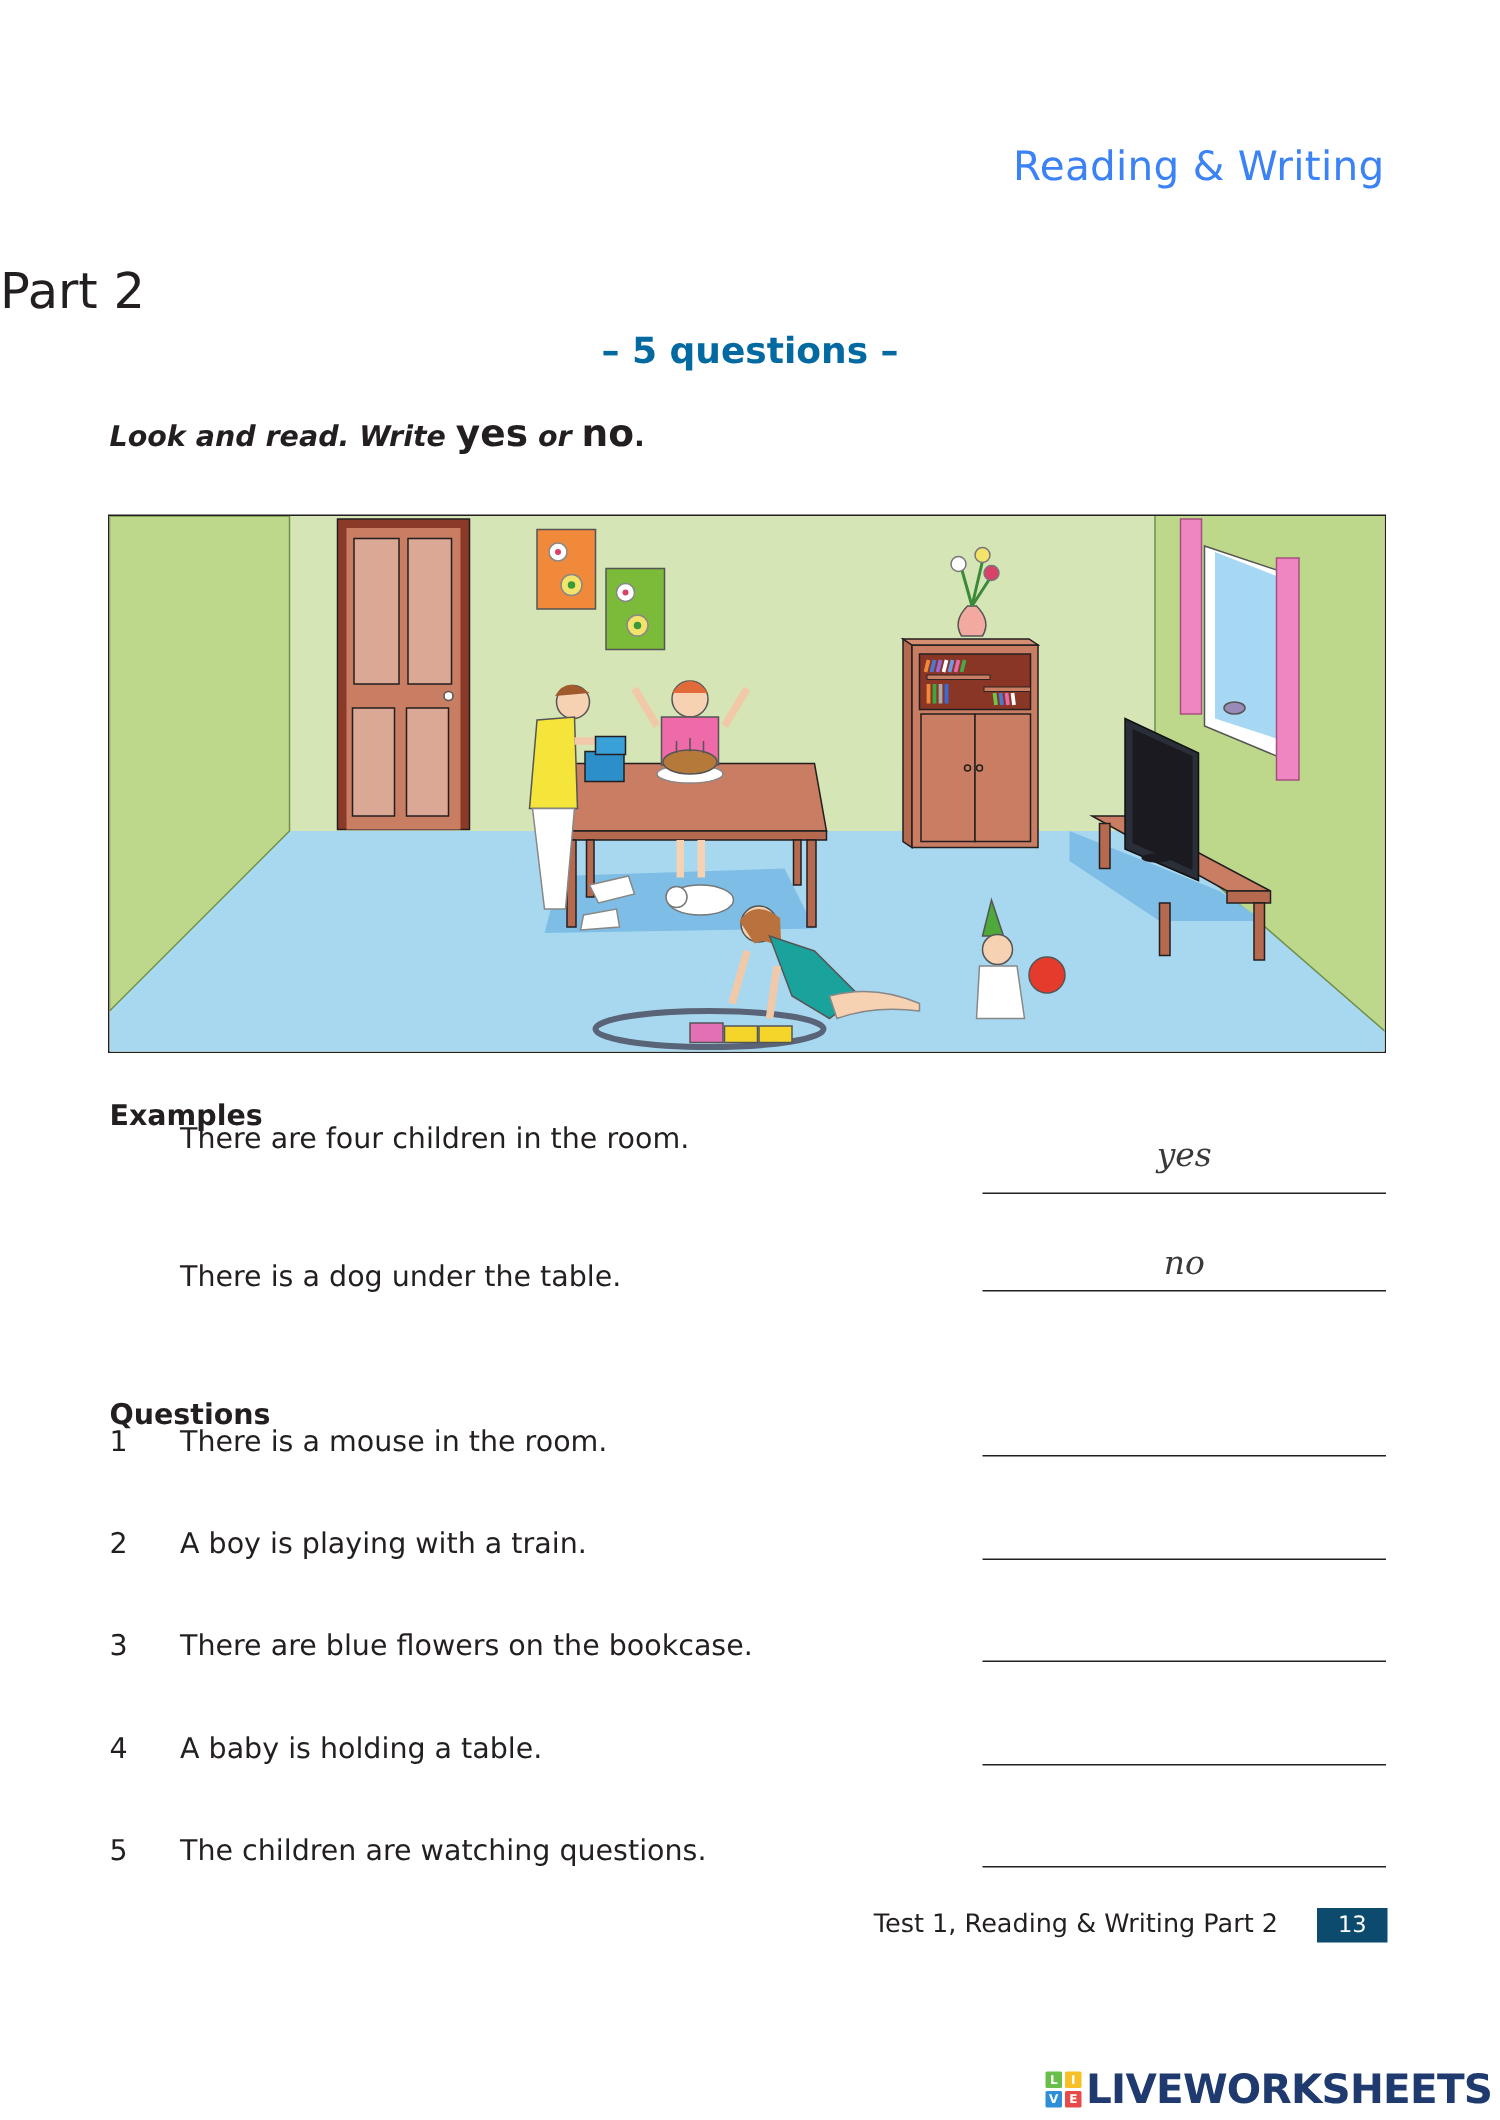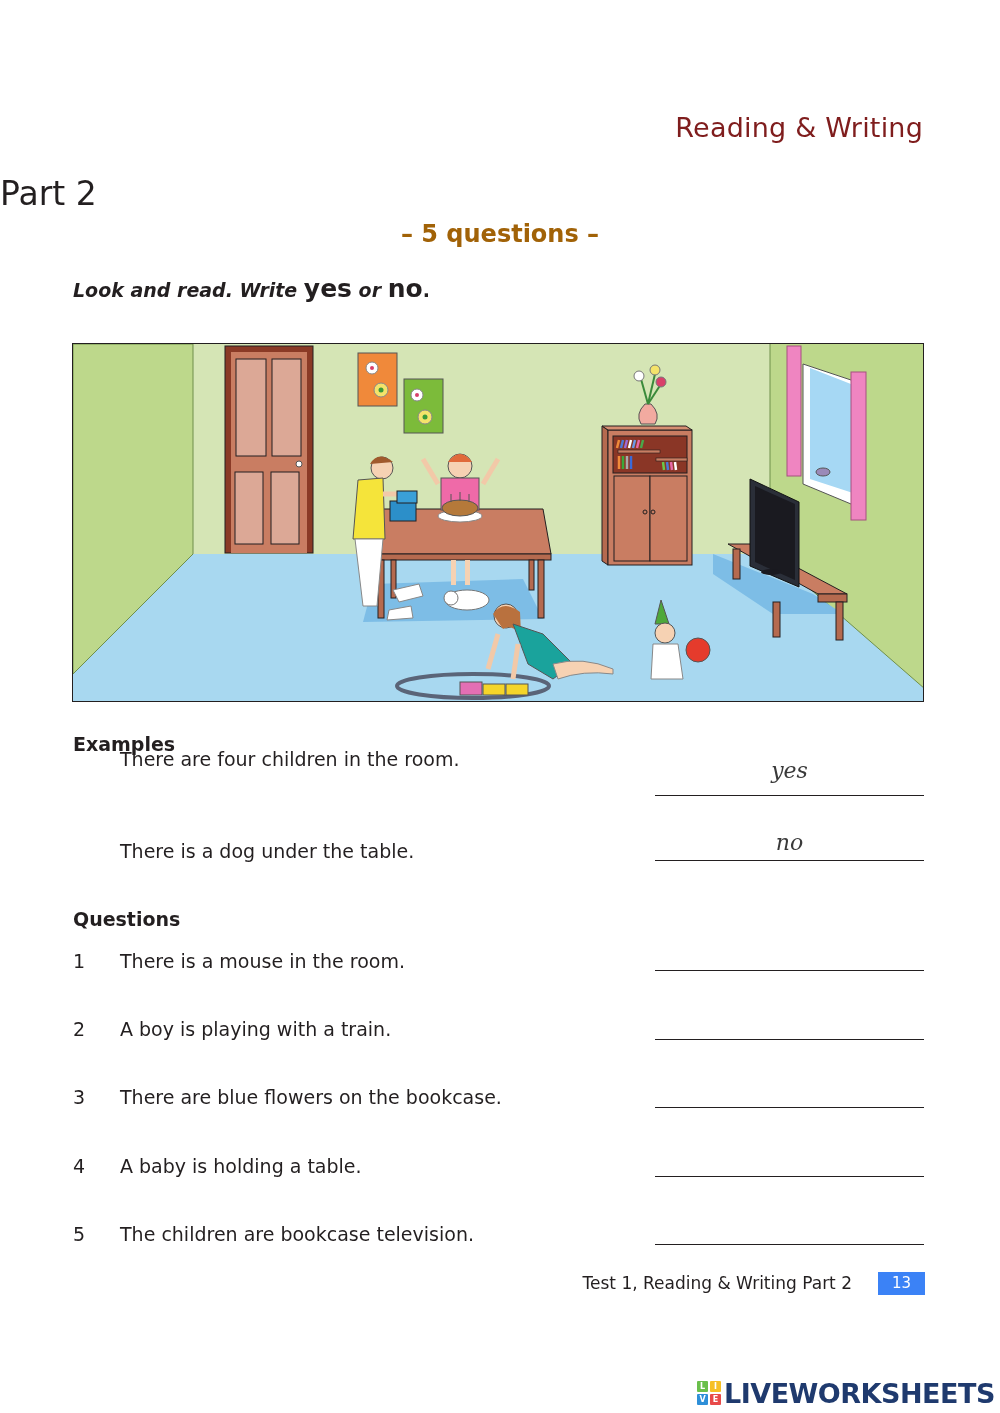--- a/index.html
+++ b/index.html
@@ -1,45 +1,45 @@
 <!DOCTYPE html>
 <html><head>
   <meta charset="utf-8">
   <style>
     html, body { margin: 0; padding: 0; background: #ffffff; }
     body { width: 1000px; height: 1413px; position: relative; overflow: hidden;
            font-family: "DejaVu Sans", sans-serif; color: #231f20; }
     .abs { position: absolute; }
 
-    .section-tag { right: 77px; top: 112px; font-size: 27px; color: #7f1d1d;
+    .section-tag { right: 77px; top: 96px; font-size: 27px; color: #3b82f6;
                    font-family: "DejaVu Sans", sans-serif; letter-spacing: 0.2px; }
 
     .part-title { left: 0; width: 1000px; top: 174px; text-align: left;
                   font-size: 33px; font-weight: normal; color: #231f20; }
     .part-sub { left: 0; width: 1000px; top: 220px; text-align: center;
-                font-size: 24px; font-weight: bold; color: #a16207; }
+                font-size: 24px; font-weight: bold; color: #0369a1; }
 
     .instruction { left: 73px; top: 274px; font-size: 19px; font-weight: bold; font-style: italic; }
     .instruction .big { font-size: 25px; font-style: normal; }
     .instruction .nonital { font-style: normal; }
 
     .scene { left: 72px; top: 343px; width: 852px; height: 359px;
              border: 1px solid #231f20; box-sizing: border-box; overflow: hidden; }
     .scene svg { display: block; }
 
     .heading { left: 73px; font-size: 19px; font-weight: bold; }
     .sentence { left: 120px; font-size: 19px; font-family: "DejaVu Sans", sans-serif; color: #231f20; }
     .num { left: 73px; font-size: 19px; }
     .answer-line { left: 655px; width: 269px; height: 0; border-top: 1.5px solid #231f20; }
     .answer-text { left: 655px; width: 269px; text-align: center;
                    font-family: "DejaVu Serif", serif; font-style: italic; font-size: 22px;
                    color: #3a3a3a; font-weight: 300; }
 
     .footer-text { right: 148px; top: 1273px; font-size: 17px; color: #231f20; }
-    .page-badge { left: 878px; top: 1272px; width: 47px; height: 23px; background: #3b82f6;
+    .page-badge { left: 878px; top: 1272px; width: 47px; height: 23px; background: #0c4a6e;
                   color: #ffffff; font-size: 15px; text-align: center; line-height: 23px; }
 
     .lw-logo { left: 697px; top: 1378px; height: 30px; display: flex; align-items: center; }
     .lw-grid { display: grid; grid-template-columns: 11px 11px; grid-template-rows: 11px 11px;
                gap: 2px; margin-right: 3px; }
     .lw-cell { font-size: 8px; font-weight: bold; color: #fff; text-align: center; line-height: 11px;
                border-radius: 1px; }
     .lw-text { font-family: "DejaVu Sans", sans-serif; font-weight: bold; font-size: 27px;
                color: #1f3a6e; letter-spacing: -0.5px; }
   </style>
@@ -227,40 +227,40 @@
 <div class="abs heading" style="top:733px;">Examples</div>
 
 <div class="abs sentence" style="top:748px;">There are four children in the room.</div>
 <div class="abs answer-text" style="top:758px;">yes</div>
 <div class="abs answer-line" style="top:795px;"></div>
 
 <div class="abs sentence" style="top:840px;text-align:center;">There is a dog under the table.</div>
 <div class="abs answer-text" style="top:830px;">no</div>
 <div class="abs answer-line" style="top:860px;"></div>
 
-<div class="abs heading" style="top:908px;text-align:right;">Questions</div>
+<div class="abs heading" style="top:932px;text-align:right;">Questions</div>
 
 <div class="abs num" style="top:950px;">1</div>
 <div class="abs sentence" style="top:950px;">There is a mouse in the room.</div>
 <div class="abs answer-line" style="top:970px;"></div>
 
 <div class="abs num" style="top:1018px;">2</div>
 <div class="abs sentence" style="top:1018px;">A boy is playing with a train.</div>
 <div class="abs answer-line" style="top:1039px;"></div>
 
 <div class="abs num" style="top:1086px;">3</div>
 <div class="abs sentence" style="top:1086px;text-align:center;">There are blue flowers on the bookcase.</div>
 <div class="abs answer-line" style="top:1107px;"></div>
 
 <div class="abs num" style="top:1155px;">4</div>
 <div class="abs sentence" style="top:1155px;">A baby is holding a table.</div>
 <div class="abs answer-line" style="top:1176px;"></div>
 
 <div class="abs num" style="top:1223px;">5</div>
-<div class="abs sentence" style="top:1223px;">The children are bookcase television.</div>
+<div class="abs sentence" style="top:1223px;">The children are watching questions.</div>
 <div class="abs answer-line" style="top:1244px;"></div>
 
 <div class="abs footer-text">Test 1, Reading &amp; Writing Part 2</div>
 <div class="abs page-badge">13</div>
 
 <div class="abs lw-logo">
   <div class="lw-grid">
     <div class="lw-cell" style="background:#6abf4b">L</div>
     <div class="lw-cell" style="background:#f6c026">I</div>
     <div class="lw-cell" style="background:#2e8fd8">V</div>

